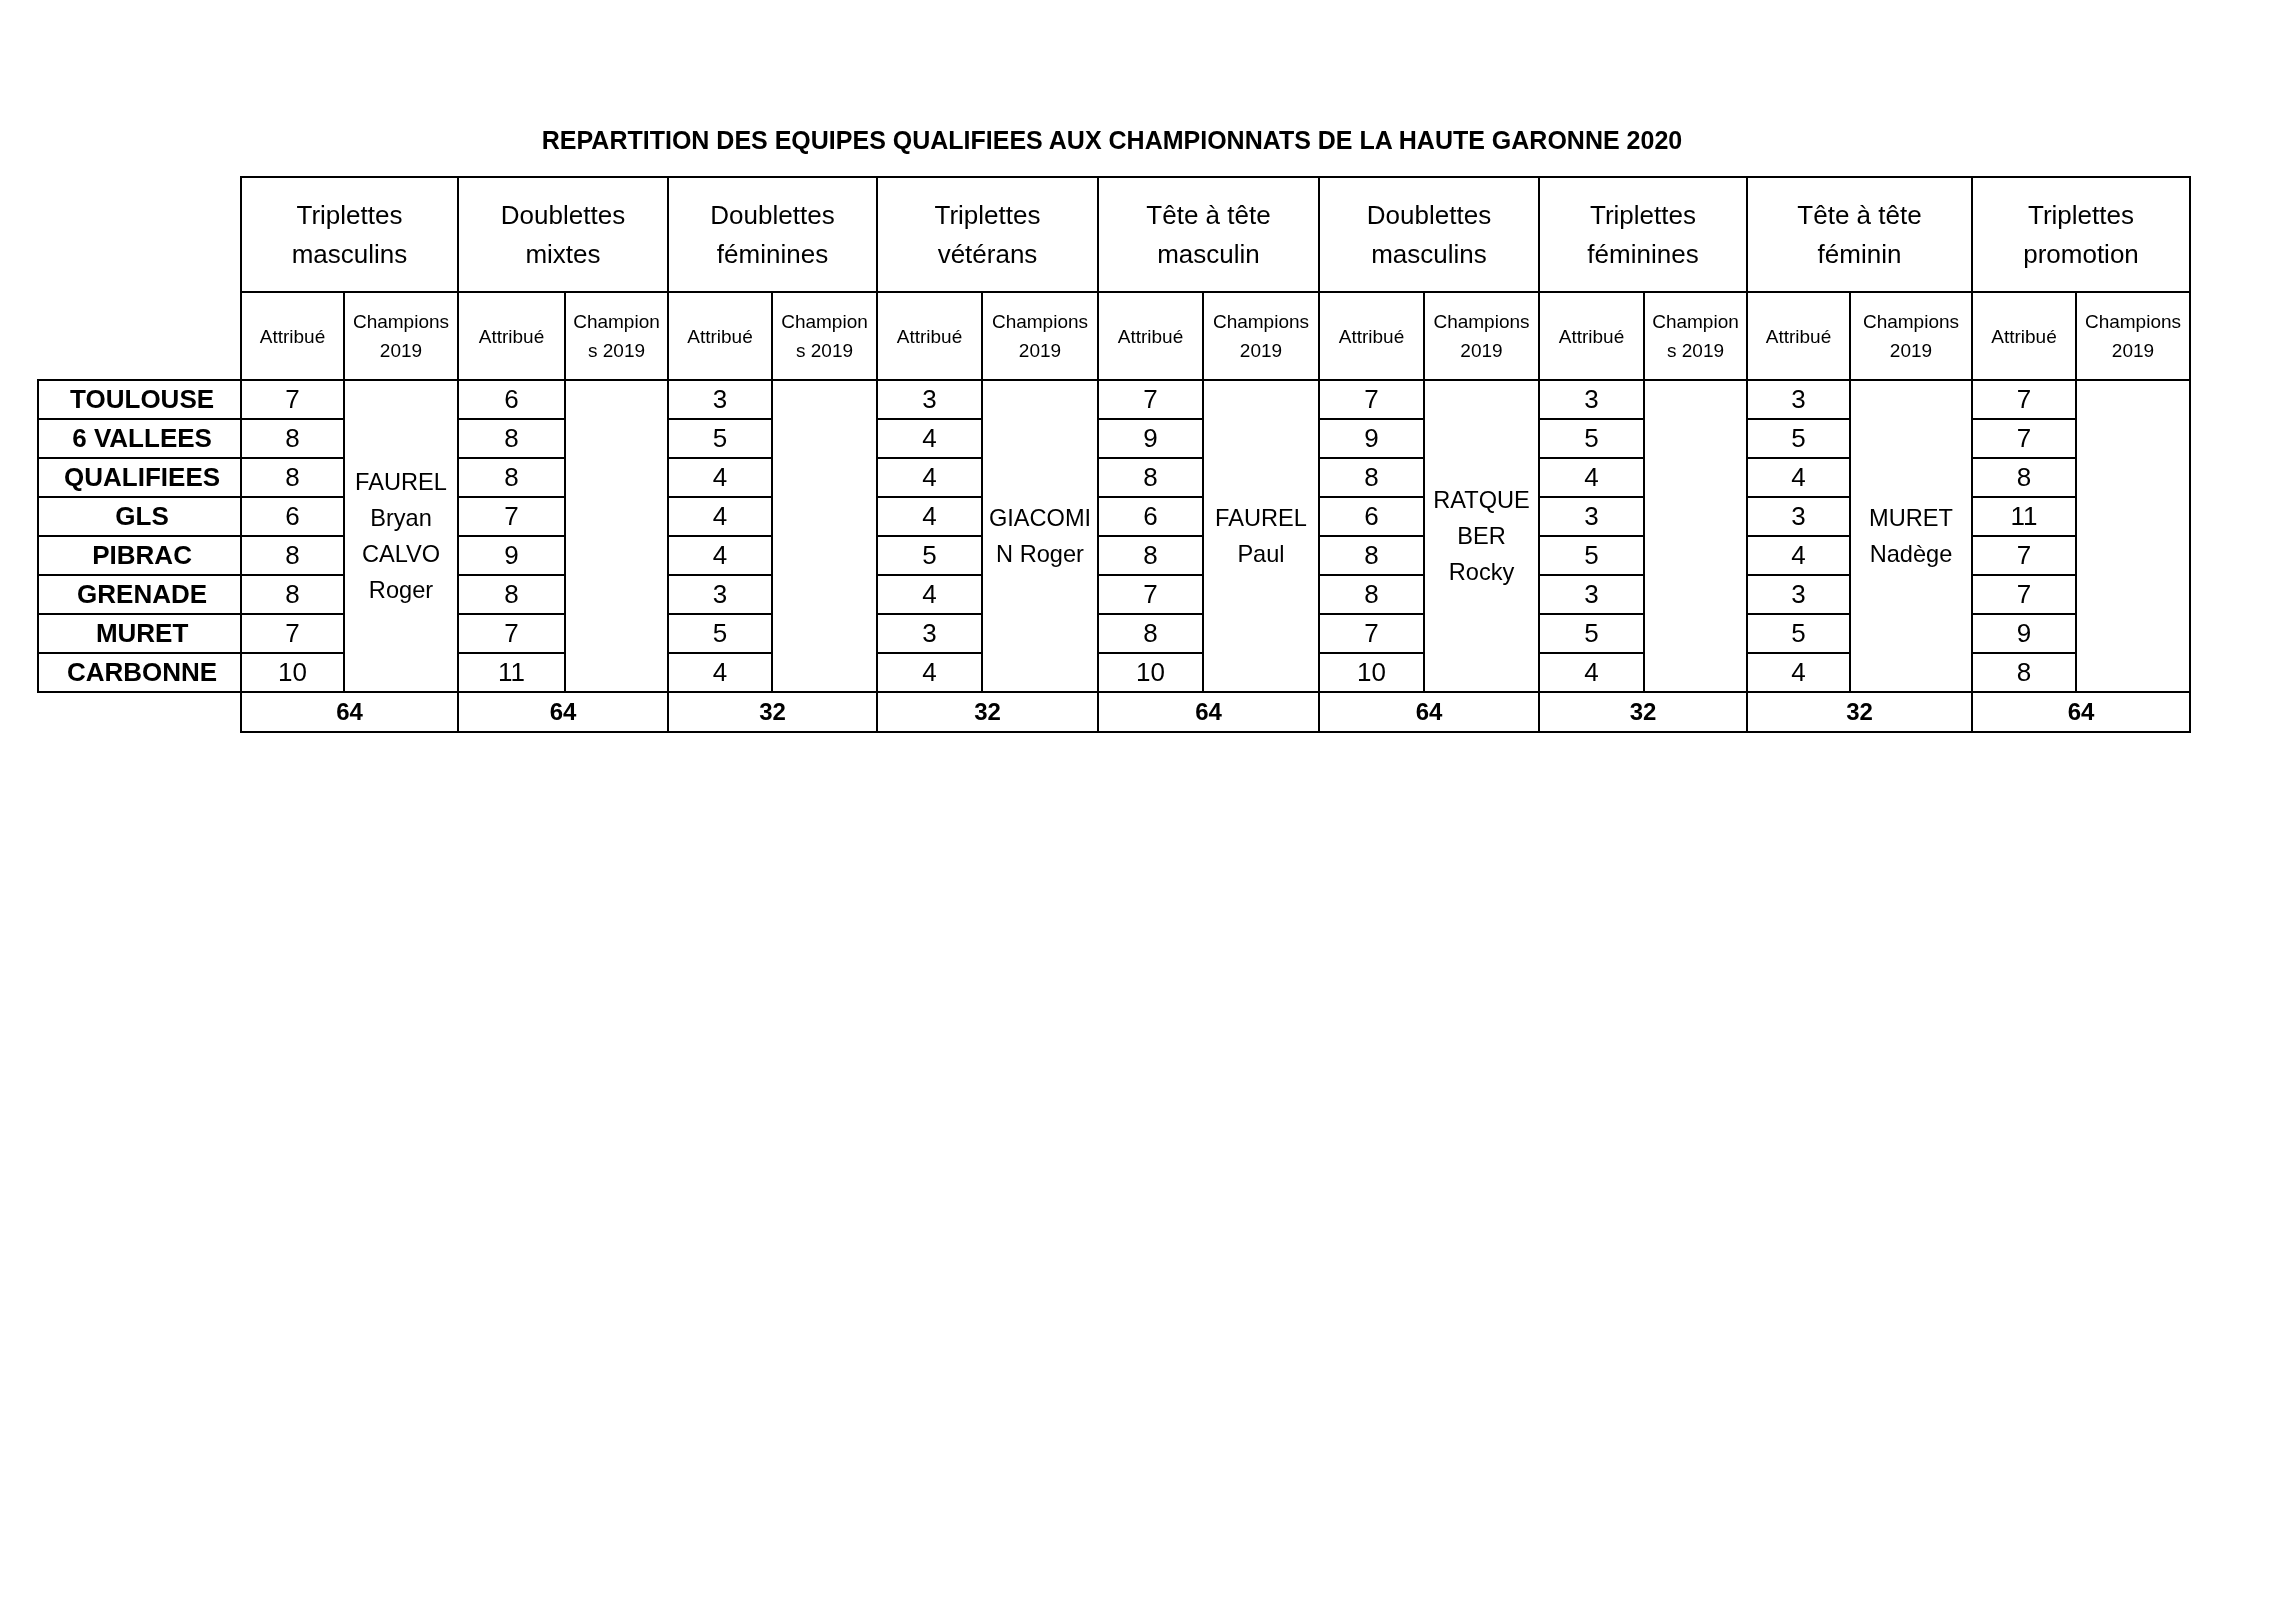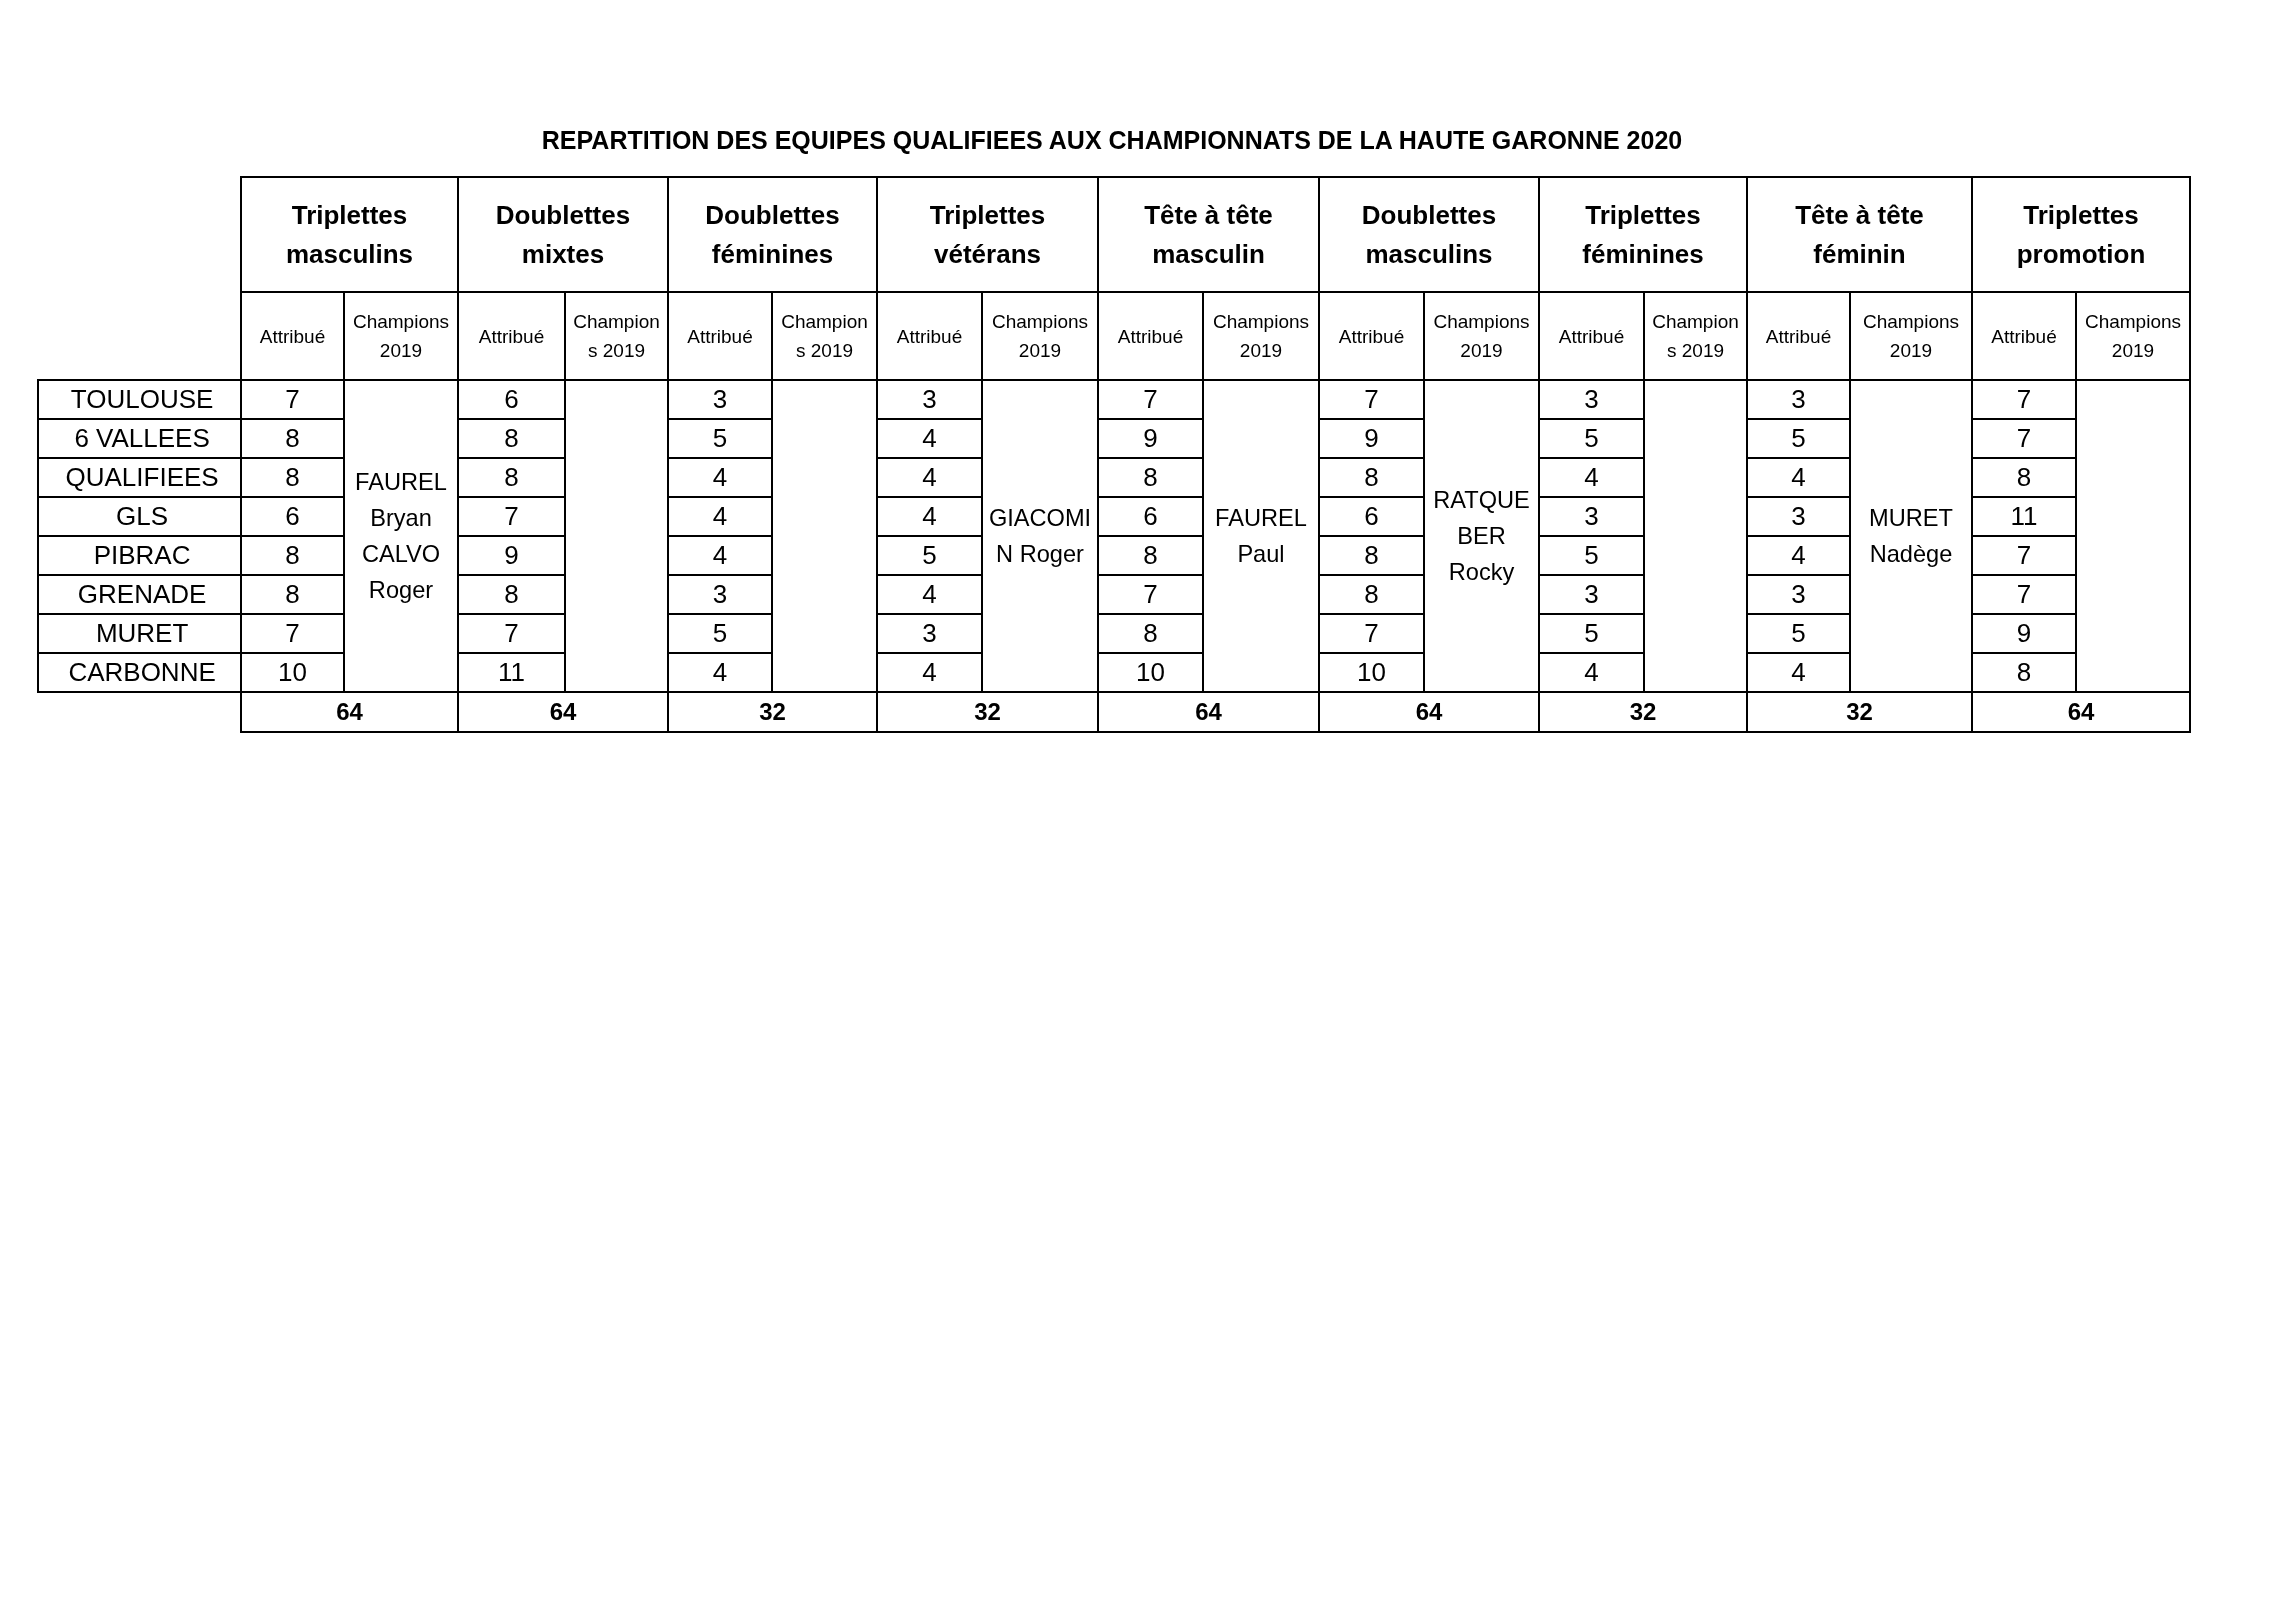--- a/index.html
+++ b/index.html
@@ -3,24 +3,24 @@
 <meta charset="utf-8">
 <style>
   html, body { margin:0; padding:0; background:#ffffff; }
   body { width:2295px; height:1623px; position:relative; overflow:hidden;
          font-family:"Liberation Sans", "DejaVu Sans", sans-serif; color:#000; }
   .title { position:absolute; left:0; width:2224px; top:126px; text-align:center;
            font-weight:bold; font-size:25px; letter-spacing:0px; }
   .tbl { position:absolute; left:37px; top:176px; border-collapse:collapse; table-layout:fixed; }
   .tbl td { border:2px solid #000; padding:0; text-align:center; vertical-align:middle; }
   .tbl td.blank { border:none; }
-  .cat { font-weight:bold; font-size:26px; line-height:39px; height:113px; }
+  .cat { font-weight:normal; font-size:26px; line-height:39px; height:113px; }
   .sub { font-size:19px; line-height:29px; height:86px; }
   .num { font-size:26px; height:37px; line-height:37px; }
-  .team { font-weight:normal; font-size:26px; text-align:right; padding-left:5.2px !important; height:37px; line-height:37px;margin-left:20px; }
+  .team { font-weight:bold; font-size:26px; text-align:right; padding-left:5.2px !important; height:37px; line-height:37px;margin-left:20px; }
   .champ { font-size:23.6px; line-height:36px; }
   .total { font-weight:bold; font-size:24px; height:38px; line-height:38px; }
 </style>
 </head>
 <body>
 
 <div class="title">REPARTITION DES EQUIPES QUALIFIEES AUX CHAMPIONNATS DE LA HAUTE GARONNE 2020</div>
 
 <table class="tbl">
   <colgroup>

